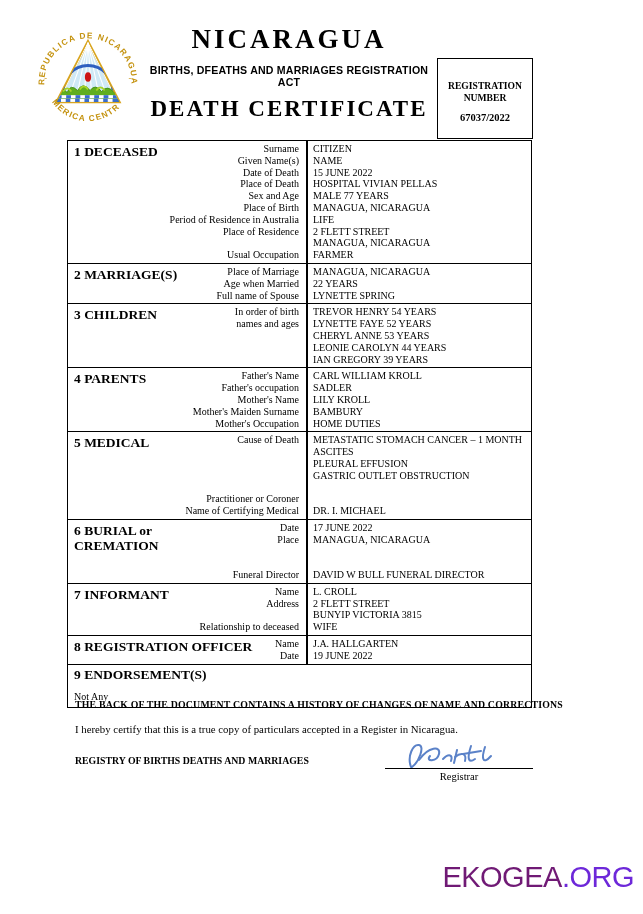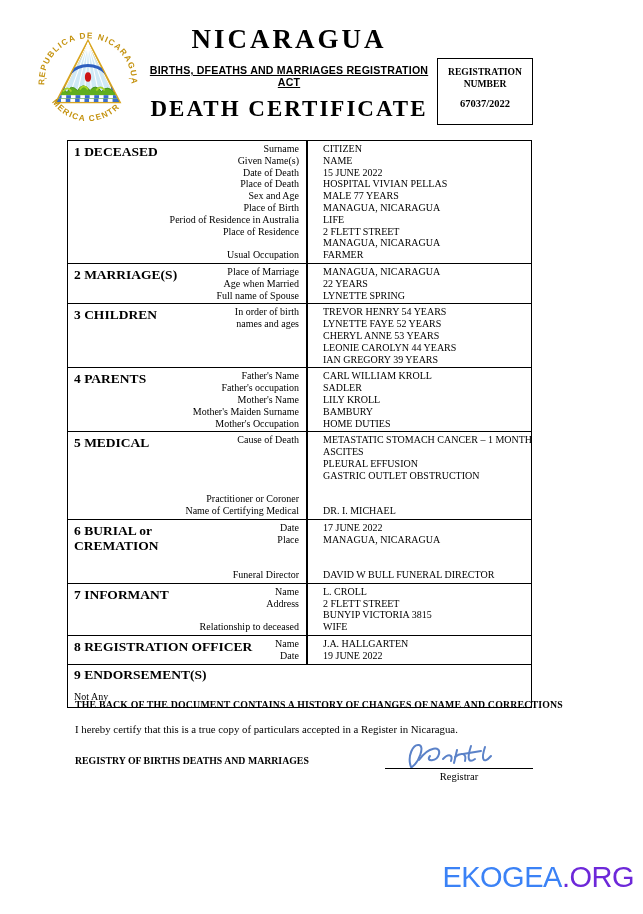--- a/index.html
+++ b/index.html
@@ -5,49 +5,49 @@
   html,body{margin:0;padding:0;background:#ffffff;}
   .page{
     position:relative;width:643px;height:914px;background:#ffffff;overflow:hidden;
     font-family:"Liberation Serif", serif;color:#000;
   }
   
   .seal{position:absolute;left:36px;top:24px;width:104px;height:108px;}
   .hdr-center{position:absolute;left:138px;top:0;width:302px;text-align:center;}
   .country{position:absolute;left:0;top:24px;width:100%;font-size:27px;font-weight:bold;letter-spacing:3px;}
   .act{position:absolute;left:0;top:64px;width:100%;font-family:"Liberation Sans",sans-serif;
-       font-size:10.6px;font-weight:bold;letter-spacing:.2px;text-decoration:underline;}
+       font-size:10.6px;font-weight:bold;letter-spacing:.2px;}
   .cert-title{position:absolute;left:0;top:96px;width:100%;font-size:23px;font-weight:bold;letter-spacing:2px;}
   .regbox{position:absolute;left:437px;top:58px;width:94px;height:58px;border:1.6px solid #000;
-          text-align:center;padding-top:7px;}
+          text-align:center;padding-top:21px;}
   .regbox .lab{font-size:9.6px;font-weight:bold;line-height:11.5px;}
   .regbox .num{font-size:10.5px;font-weight:bold;margin-top:9px;}
   
   .cert-table{position:absolute;left:67px;top:140px;width:463px;border:1.6px solid #000;}
   .section{position:relative;border-top:1.6px solid #000;padding:2px 0;}
   .section:first-child{border-top:none;}
   .section:not(.full)::after{content:"";position:absolute;left:238px;top:0;bottom:0;width:1.5px;background:#000;}
   .sec-title{position:absolute;left:6px;top:3px;font-size:13.5px;font-weight:bold;line-height:15px;}
   .full .sec-title{position:static;padding-left:6px;}
   .row{display:flex;min-height:11.8px;}
-  .lbl{flex:none;width:231px;text-align:right;padding-right:24px;font-size:10px;line-height:11.8px;}
+  .lbl{flex:none;width:231px;text-align:right;padding-right:14px;font-size:10px;line-height:11.8px;}
   .val{flex:1;font-size:10px;line-height:11.8px;white-space:pre;}
   .note{font-size:10px;margin:9px 0 3px 6px;}
   
   .back-notice{position:absolute;left:75px;top:699px;font-size:9.8px;font-weight:bold;letter-spacing:.2px;}
   .certify{position:absolute;left:75px;top:723px;font-size:10.8px;}
   .registry{position:absolute;left:75px;top:755px;font-size:9.8px;font-weight:bold;}
   .sig-block{position:absolute;left:385px;top:738px;width:148px;text-align:center;}
   .sig-block svg{display:block;margin:0 auto -2px auto;}
   .sig-line{border-top:1.4px solid #000;width:148px;}
   .sig-label{font-size:10.5px;margin-top:2px;}
   
   .watermark{position:absolute;right:9px;top:861px;font-family:"Liberation Sans",sans-serif;
              font-size:29px;font-weight:500;letter-spacing:-.5px;}
-  .wm-brand{color:#3b82f6;}
+  .wm-brand{color:#701a75;}
   .wm-tld{color:#6d28d9;}
 </style>
 </head>
 <body>
 
 <div class="page">
 
   <svg class="seal" viewBox="0 0 100 100">
     <defs>
       <clipPath id="triClip">

